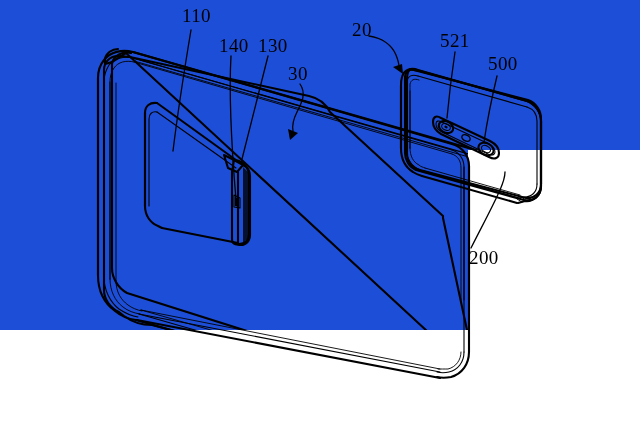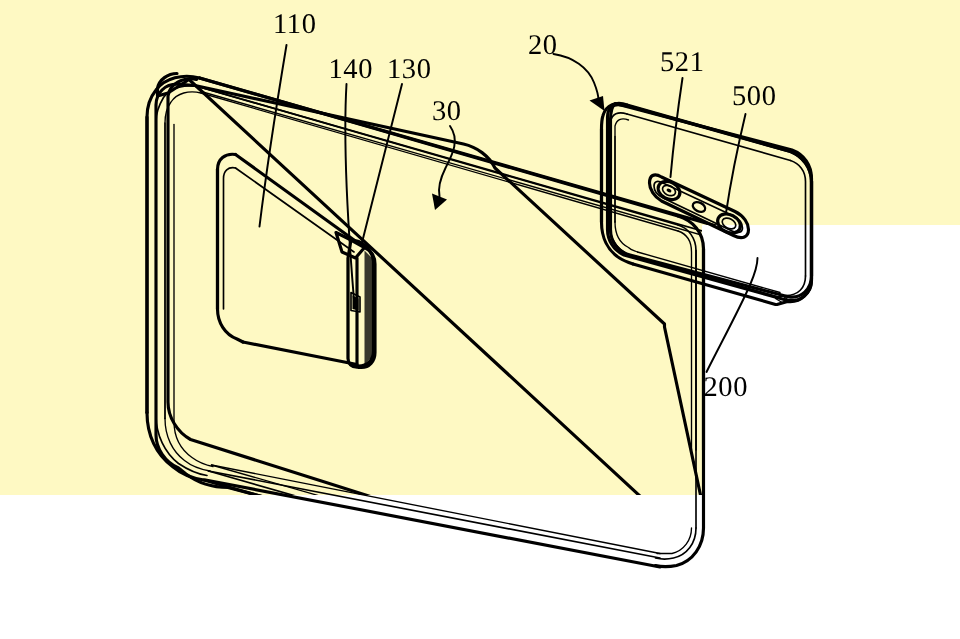--- a/index.html
+++ b/index.html
@@ -11,21 +11,21 @@
   body {
     width: 640px;
     height: 426px;
     overflow: hidden;
     font-family: "Liberation Serif", serif;
   }
   #figure-root {
     position: relative;
     width: 640px;
     height: 426px;
-    background: #fef9c3;
+    background: #1d4ed8;
   }
   svg.fig {
     display: block;
     width: 640px;
     height: 426px;
   }
   .ln {
     fill: none;
     stroke: #000000;
     stroke-linecap: round;

